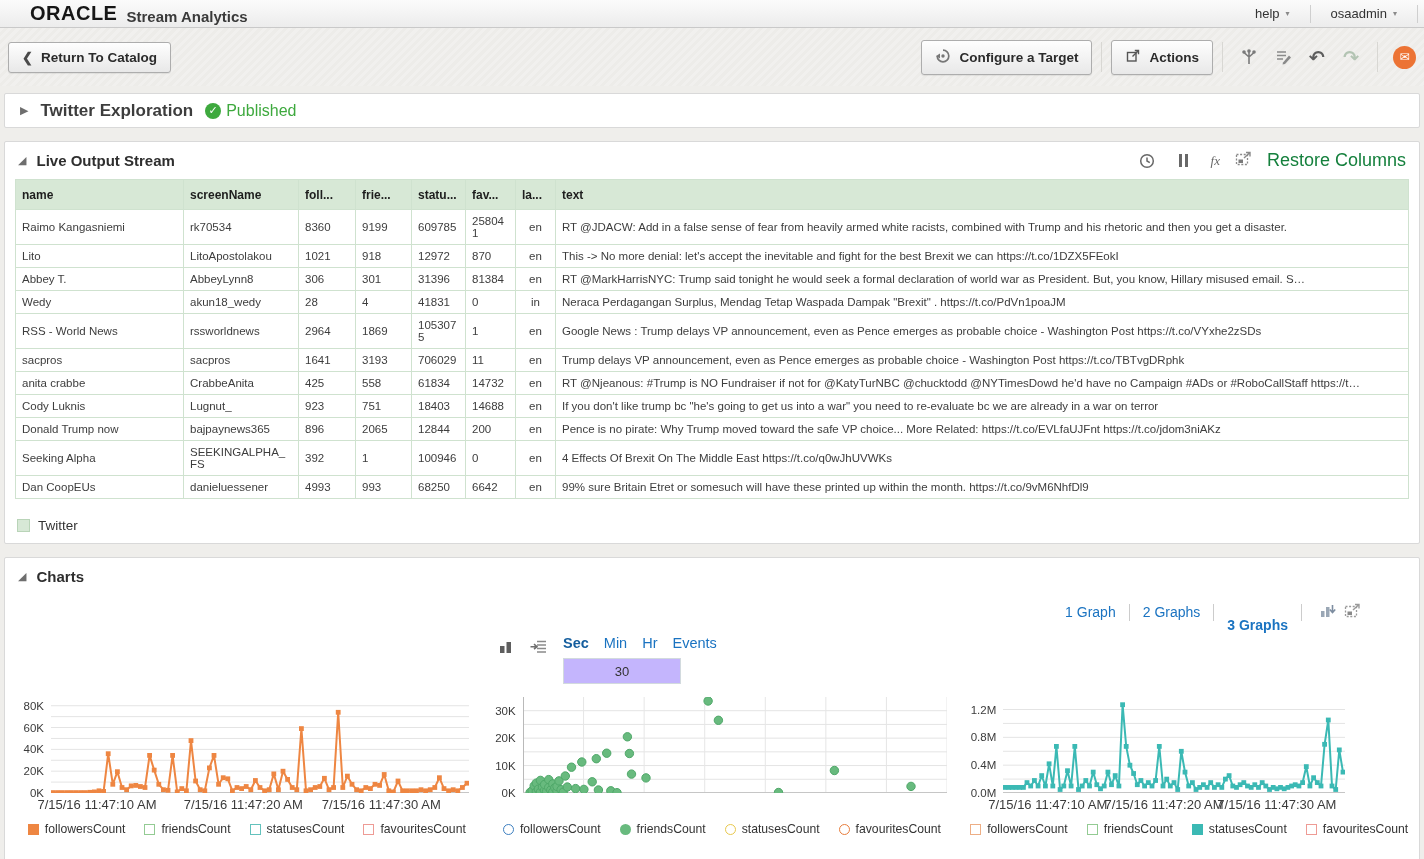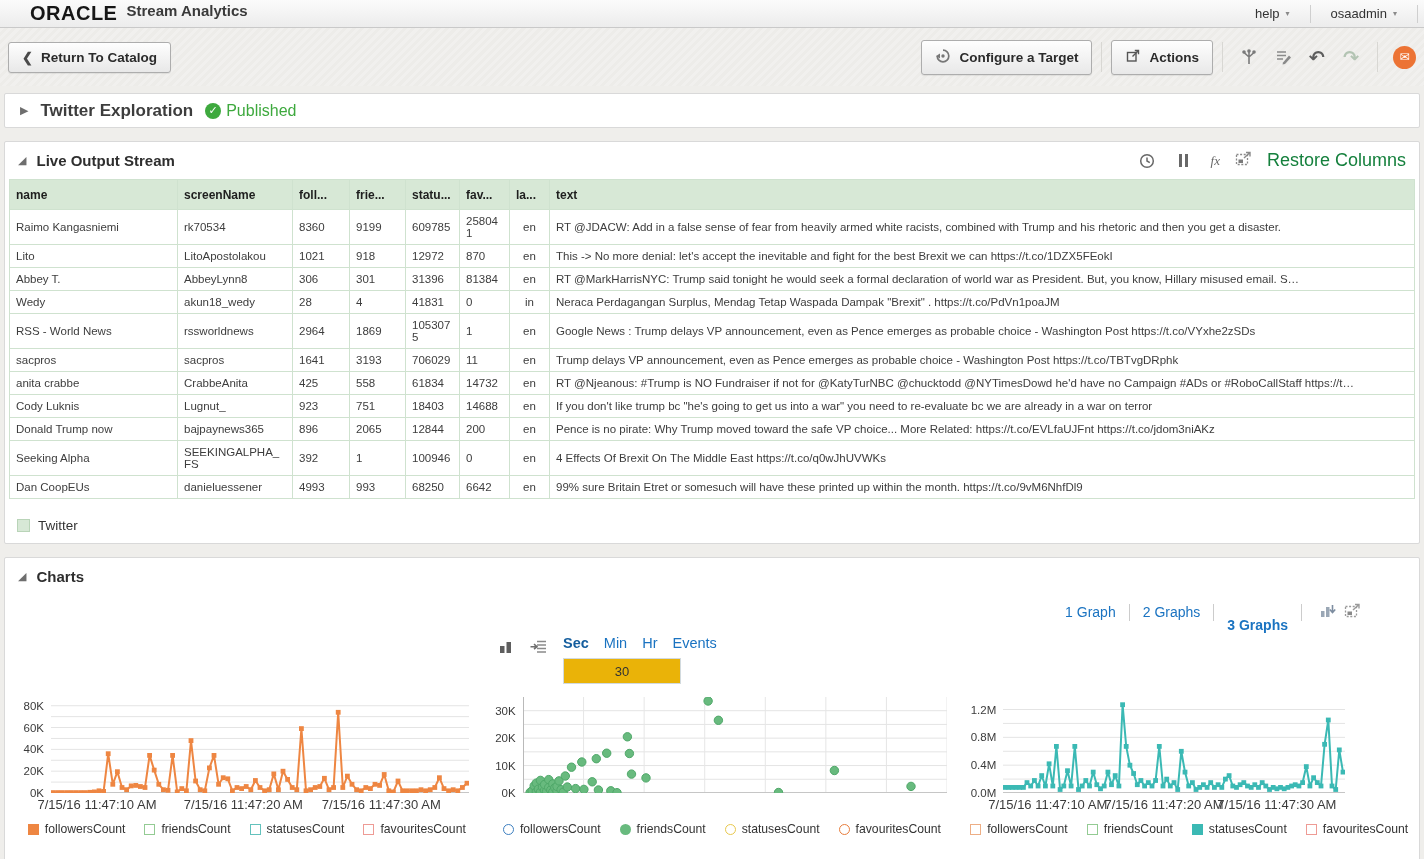--- a/index.html
+++ b/index.html
@@ -6,21 +6,21 @@
   html,body { margin:0; padding:0; }
   body {
     width:1424px; height:859px; overflow:hidden;
     background:#EFEEEB;
     font-family:"Liberation Sans","DejaVu Sans",sans-serif;
     color:#333;
   }
   
   .topbar{height:28px;background:linear-gradient(#fbfbfb,#ececec);border-bottom:1px solid #c9c9c9;
     display:flex;align-items:center;justify-content:space-between;padding:0 6px;}
-  .brand{display:flex;align-items:flex-start;gap:9px;padding-left:24px;}
+  .brand{display:flex;align-items:flex-end;gap:9px;padding-left:24px;}
   .logo{font-size:20px;font-weight:bold;letter-spacing:.5px;color:#161616;}
   .app-title{font-size:15px;font-weight:bold;color:#3a3a3a;}
   .topbar-right{display:flex;align-items:center;height:100%;}
   .top-link{font-size:13px;color:#333;display:inline-flex;gap:6px;align-items:center;padding:0 20px;cursor:pointer;}
   .caret{font-size:8px;color:#8a8a8a;}
   .vsep{width:1px;height:18px;background:#cfcfcf;}
   
   .toolbar{height:58px;display:flex;align-items:center;justify-content:space-between;padding:0 8px;
     background:repeating-linear-gradient(135deg,#f1f0ee 0 3px,#edecE9 3px 6px);}
   .btn{display:inline-flex;align-items:center;gap:8px;background:linear-gradient(#fefefe,#e8e8e8);
@@ -45,21 +45,21 @@
   .pub-label{font-size:16px;color:#3EA93E;}
   
   .output-panel{margin-top:13px;}
   .panel-hdr{height:37px;display:flex;align-items:center;gap:10px;padding:0 13px;}
   .panel-title{font-size:15px;font-weight:bold;color:#2e2e2e;}
   .hdr-icons{margin-left:auto;display:flex;align-items:center;gap:15px;}
   .pause-icon{width:9px;height:13px;border-left:3px solid #686868;border-right:3px solid #686868;}
   .fx{font-size:13px;color:#686868;margin-left:8px;}
   .fx i{font-family:"Liberation Serif","DejaVu Serif",serif;}
   .restore{color:#15803d;font-size:18px;}
-  .table-clip{margin:0 4px;height:330px;overflow:hidden;}
+  .table-clip{margin:0 10px;height:330px;overflow:hidden;}
   table{width:100%;border-collapse:collapse;font-size:11.5px;color:#3d3d3d;table-layout:fixed;}
   th,td{border:1px solid #cfe2cf;padding:5px 6px;line-height:12px;vertical-align:middle;overflow:hidden;}
   th{background:#D7E8D6;text-align:left;font-size:12px;color:#1e1e1e;height:30px;white-space:nowrap;}
   td.num{text-align:left;}
   td.ctr{text-align:center;}
   td.wrapcol{overflow-wrap:break-word;word-wrap:break-word;}
   .twitter-legend{display:flex;align-items:center;gap:8px;padding:9px 12px 10px 12px;font-size:13.5px;color:#333;}
   .legend-sq{width:13px;height:13px;background:#D7E8D6;border:1px solid #b9d4b8;}
   
   .charts-panel{margin-top:13px;height:312px;overflow:hidden;padding-bottom:4px;}
@@ -67,21 +67,21 @@
   .graph-link{color:#1A73C1;cursor:pointer;white-space:nowrap;}
   .graph-link.selected{font-weight:bold;margin-top:25px;}
   .opt-sep{width:1px;height:17px;background:#ccc;}
   .opt-icons{display:flex;gap:7px;align-items:center;margin-left:4px;}
   .stream-controls{display:flex;align-items:flex-start;gap:15px;margin:12px 0 0 492px;height:56px;}
   .ctl-icon{margin-top:3px;cursor:pointer;}
   .tabs-col{display:flex;flex-direction:column;}
   .time-tabs{display:flex;gap:15px;font-size:14.5px;color:#1A73C1;}
   .tab{cursor:pointer;}
   .tab.selected{font-weight:bold;color:#155e9e;}
-  .window-input{margin-top:7px;width:118px;height:26px;border:1px solid #d2dade;background:#eab308;
+  .window-input{margin-top:7px;width:118px;height:26px;border:1px solid #d2dade;background:#c4b5fd;
     text-align:center;font-size:13px;color:#333;font-family:inherit;}
   .charts-row{display:flex;margin-top:6px;padding-left:4px;}
   .chart-box{display:flex;flex-direction:column;}
   .chart-box.c1{width:478px;}
   .chart-box.c2{width:477px;}
   .chart-box.c3{width:462px;}
   .chart-grid{display:flex;}
   .ylabels{position:relative;font-size:11.5px;color:#3b3b3b;}
   .ylabels span{position:absolute;right:7px;white-space:nowrap;}
   .plot-wrap{position:relative;}

